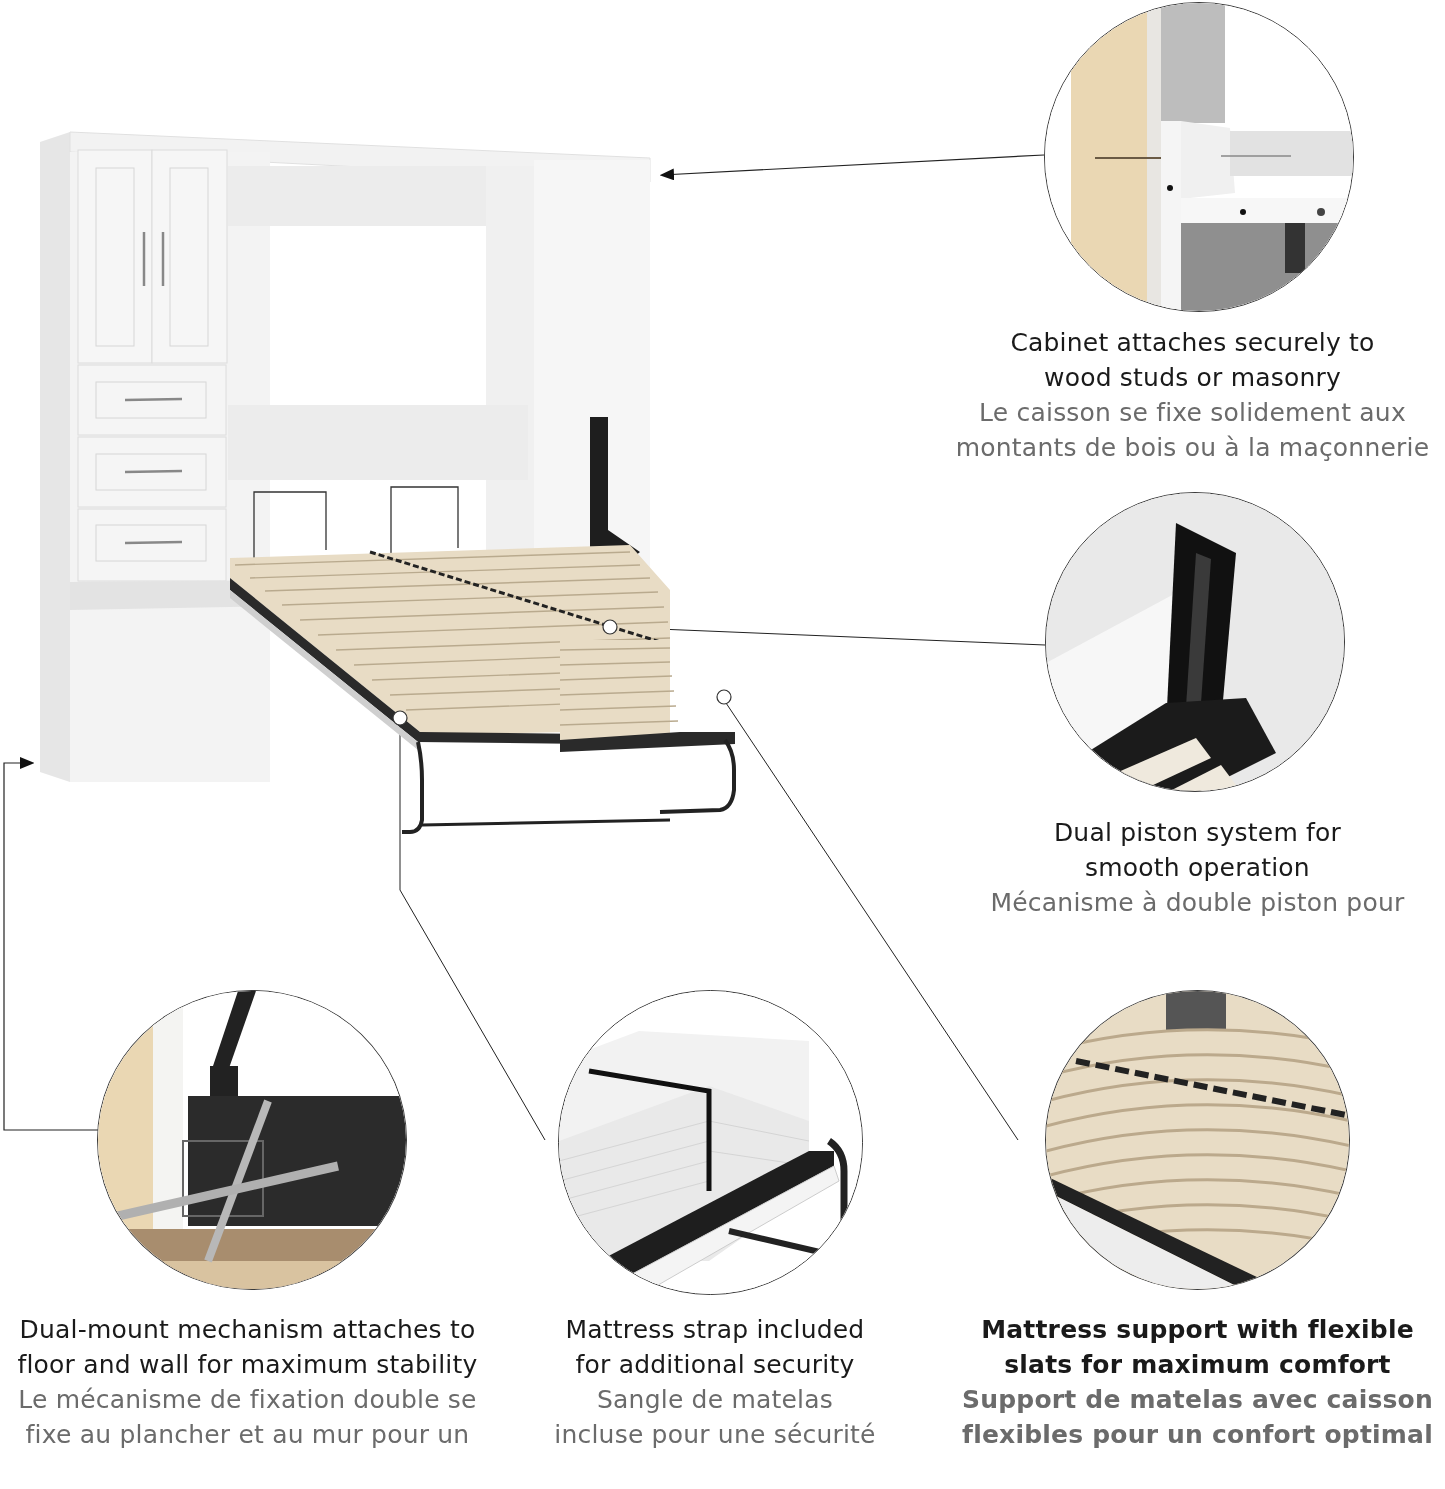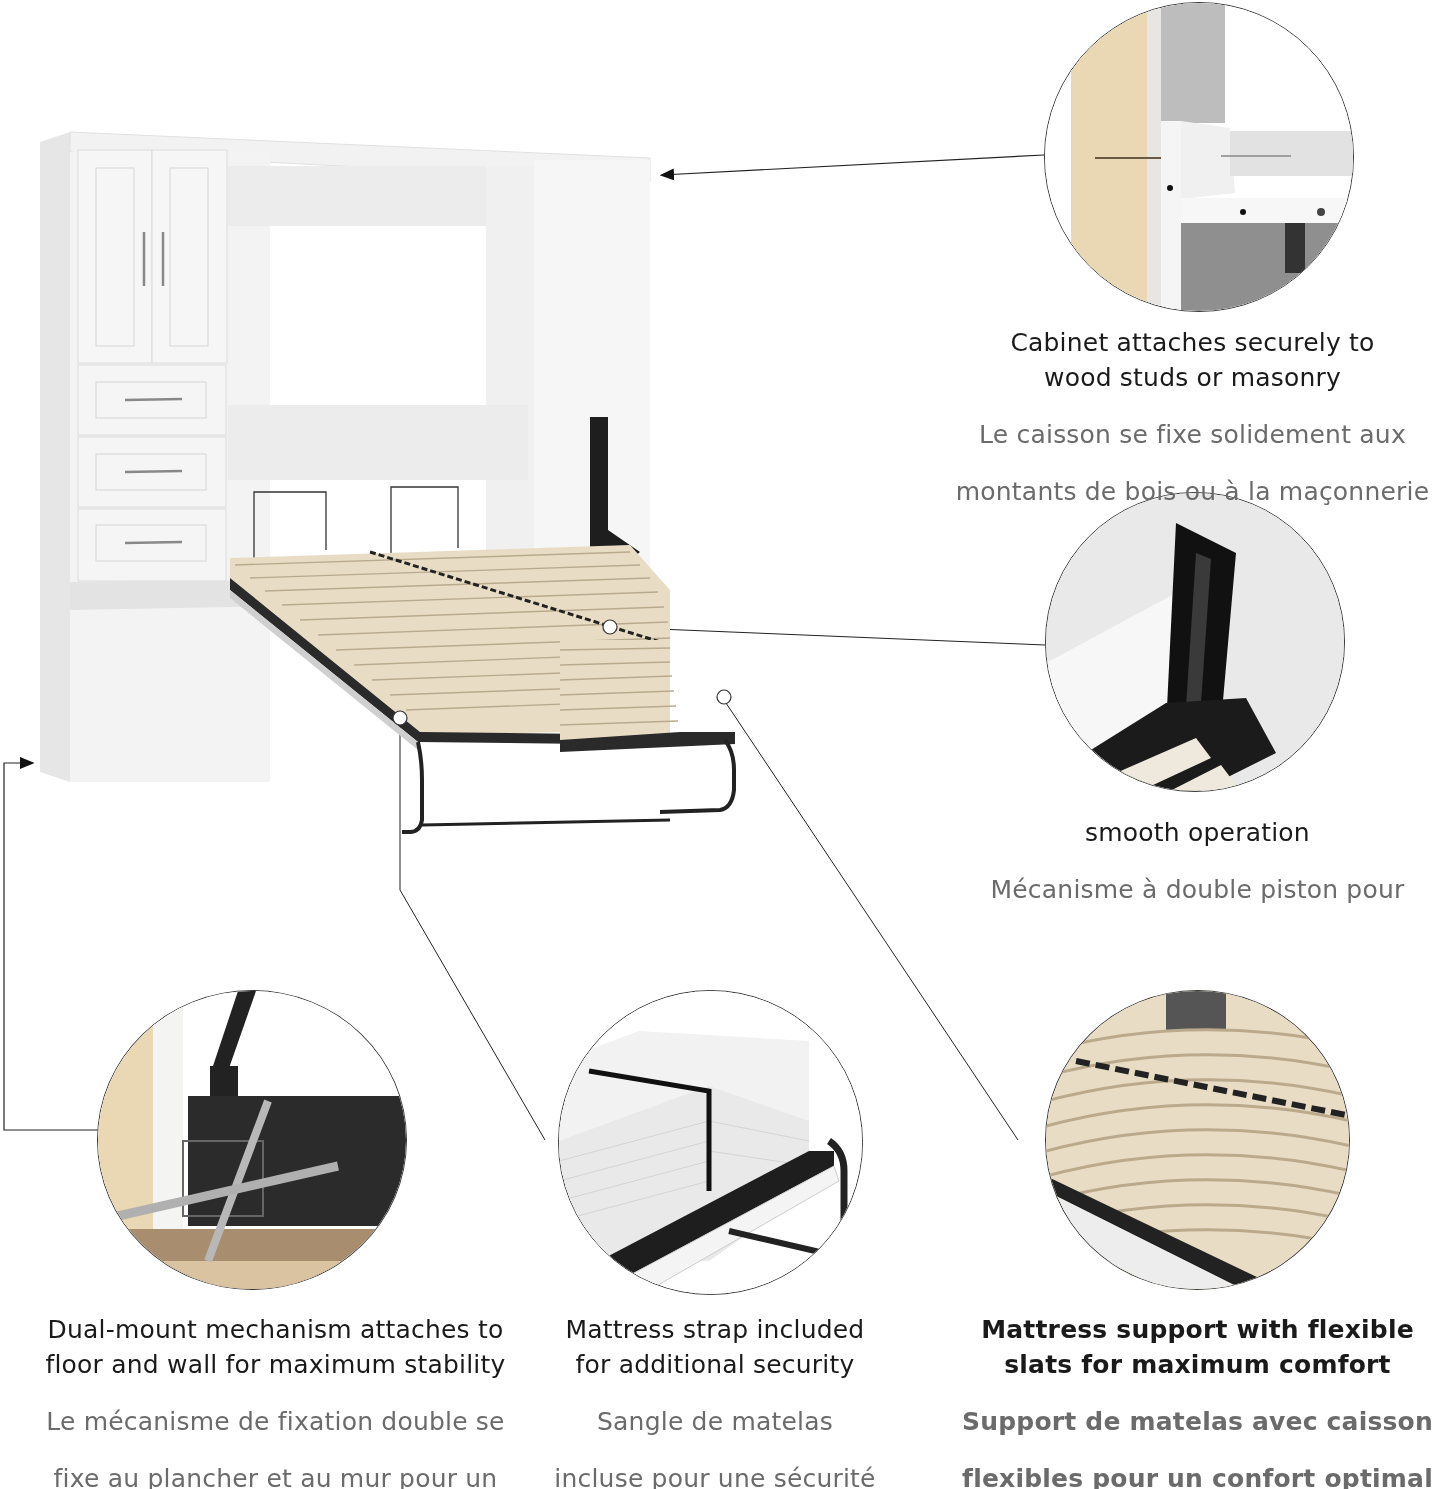--- a/index.html
+++ b/index.html
@@ -2,21 +2,21 @@
 <html><head>
 <meta charset="utf-8">
 <style>
   html, body { margin:0; padding:0; background:#ffffff; }
   body { width:1445px; height:1489px; position:relative; overflow:hidden;
          font-family:"DejaVu Sans", "Liberation Sans", sans-serif; }
   .abs { position:absolute; }
   svg.lines { position:absolute; left:0; top:0; }
   .caption { position:absolute; text-align:center; font-size:25px; line-height:35px; letter-spacing:0.2px; }
   .caption .en { color:#1a1a1a; display:block; }
-  .caption .fr { color:#6b6b6b; display:block;margin-top:22px; }
+  .caption .fr { color:#6b6b6b; display:block; }
   .circle { position:absolute; border-radius:50%; overflow:hidden; border:1.5px solid #3a3a3a; background:#fff; box-sizing:border-box; }
 </style>
 </head>
 <body>
 
 <svg class="lines" width="1445" height="1489">
   <defs>
     <marker id="arrow" markerWidth="12" markerHeight="10" refX="10" refY="5" orient="auto">
       <path d="M0,0 L12,5 L0,10 Z" fill="#111"></path>
     </marker>
@@ -205,25 +205,26 @@
 </div>
 
 <div class="caption" style="left:940px;top:325px;width:505px;">
   <span class="en">Cabinet attaches securely to</span>
   <span class="en">wood studs or masonry</span>
   <span class="fr">Le caisson se fixe solidement aux</span>
   <span class="fr">montants de bois ou à la maçonnerie</span>
 </div>
 
 <div class="caption" style="left:955px;top:815px;width:485px;">
+  <span class="en">Dual piston system for</span>
   <span class="en">smooth operation</span>
   <span class="fr">Mécanisme à double piston pour</span>
 </div>
 
-<div class="caption" style="left:12px;top:1312px;width:495px;padding-left:16px;">
+<div class="caption" style="left:0px;top:1312px;width:495px;">
   <span class="en">Dual-mount mechanism attaches to</span>
   <span class="en">floor and wall for maximum stability</span>
   <span class="fr">Le mécanisme de fixation double se</span>
   <span class="fr">fixe au plancher et au mur pour un</span>
 </div>
 
 <div class="caption" style="left:525px;top:1312px;width:380px;">
   <span class="en">Mattress strap included</span>
   <span class="en">for additional security</span>
   <span class="fr">Sangle de matelas</span>

